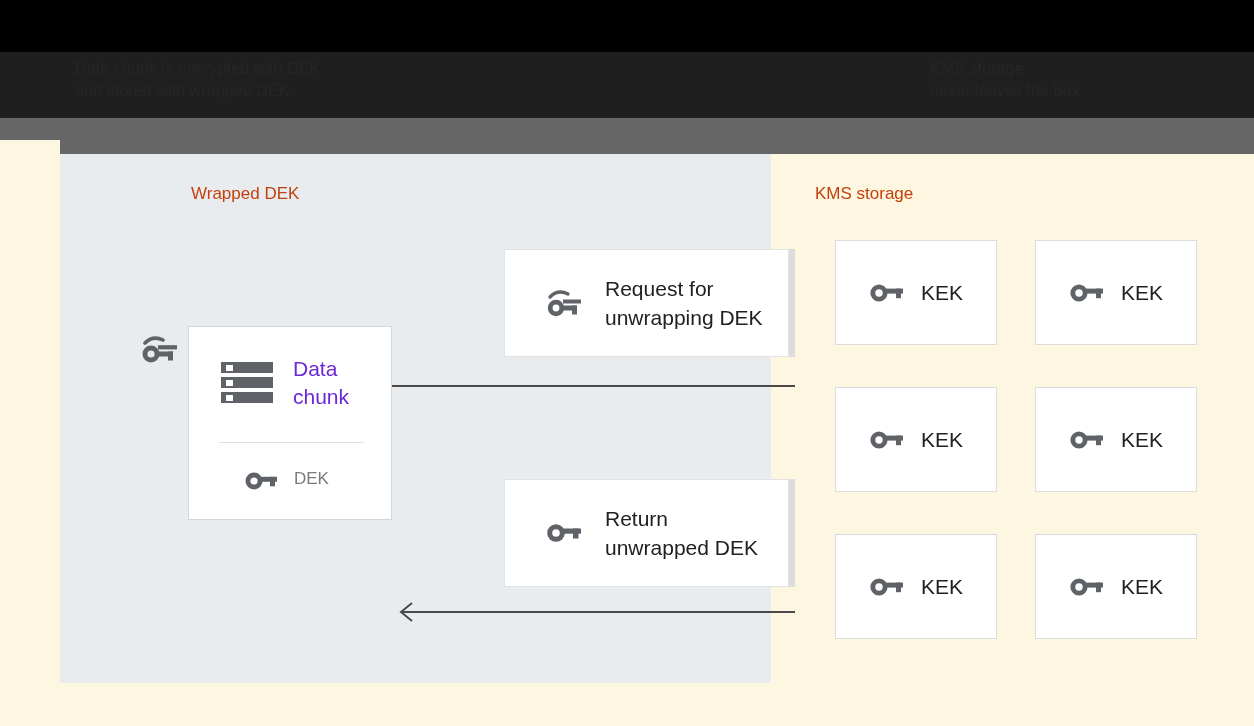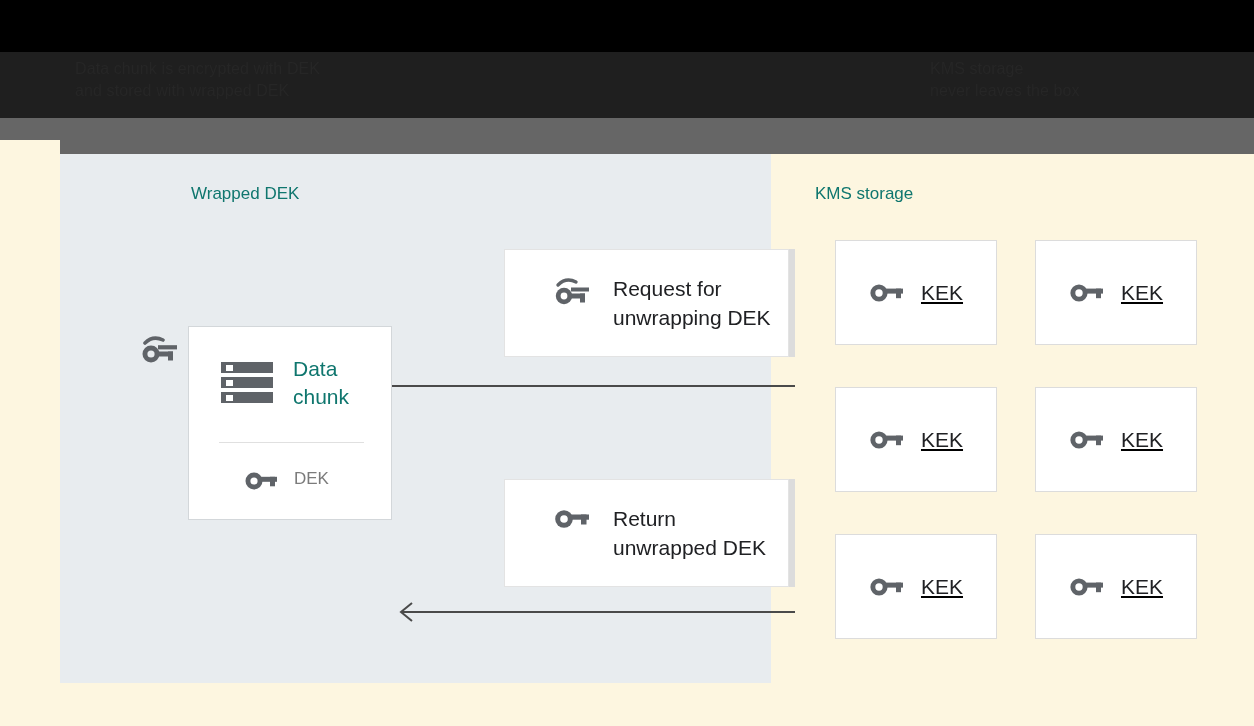--- a/index.html
+++ b/index.html
@@ -69,21 +69,21 @@
   
   #client-panel {
     position: absolute;
     left: 60px; top: 0;
     width: 711px; height: 529px;
     background: #e8ecef;
   }
 
   .panel-title {
     position: absolute;
-    color: #0f766e;
+    color: #c2410c;
     font-size: 17px;
     white-space: nowrap;
   }
   #wrapped-dek-title { left: 131px; top: 30px; }
   #kms-title         { left: 791px; top: 30px; }
 
   
   .key-ico { display: inline-block; position: relative; }
   .key-ico svg { display: block; }
 
@@ -102,21 +102,21 @@
     box-sizing: border-box;
   }
   #data-chunk-row {
     position: absolute;
     left: 30px; top: 28px;
     display: flex;
     align-items: center;
     gap: 18px;
   }
   #data-chunk-label {
-    color: #0f766e;
+    color: #6d28d9;
     font-size: 21px;
     line-height: 28px;
     white-space: pre-line;
   }
   #data-chunk-divider {
     position: absolute;
     left: 30px; top: 115px;
     width: 145px; height: 1px;
     background: #e0e0e0;
   }
@@ -150,22 +150,23 @@
     height: 108px;
     background: #ffffff;
     border: 1px solid #e3e3e3;
     box-sizing: border-box;
   }
   #card-request { top: 95px; }
   #card-return  { top: 325px; }
 
   .msg-inner {
     position: absolute;
-    left: 48px; top: 24px;
+    left: 40px; top: 24px;
     display: flex;
+    align-items: center;
     gap: 20px;
   }
   .msg-label {
     color: #202124;
     font-size: 21px;
     line-height: 29px;
     white-space: pre-line;
   }
 
   
@@ -189,21 +190,20 @@
     margin-left: 24px;
   }
   #kek-grid {
     position: absolute;
     left: 40px; top: 86px;
     display: grid;
     grid-template-columns: 162px 162px;
     grid-template-rows: 105px 105px 105px;
     column-gap: 38px;
     row-gap: 42px;
-    text-decoration: underline;
   }
   .kek-box {
     background: #ffffff;
     border: 1px solid #dcdcdc;
     box-sizing: border-box;
     display: flex;
     align-items: center;
     justify-content: center;
     gap: 16px;
   }

